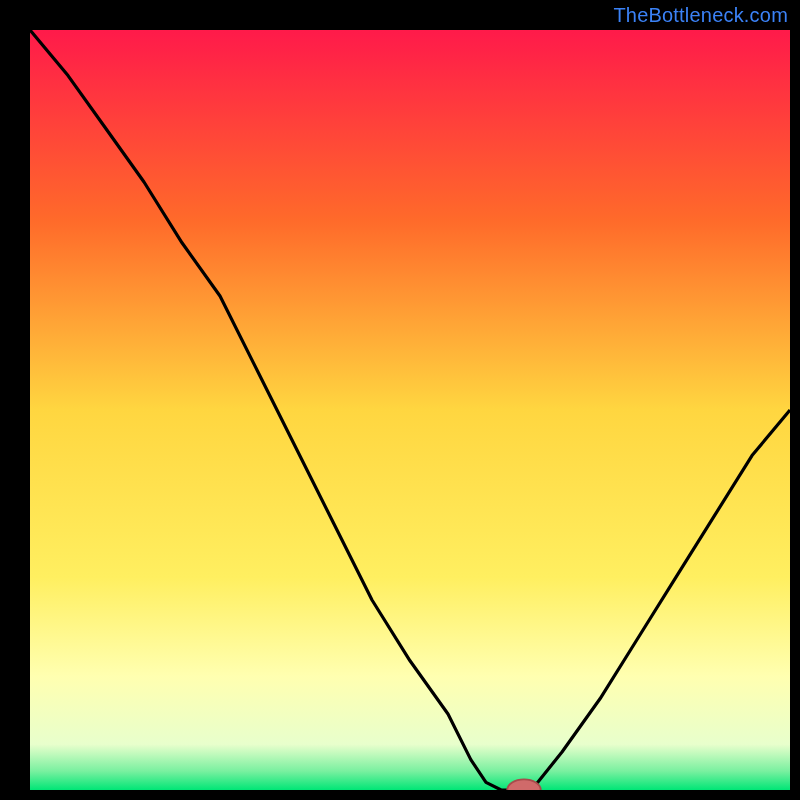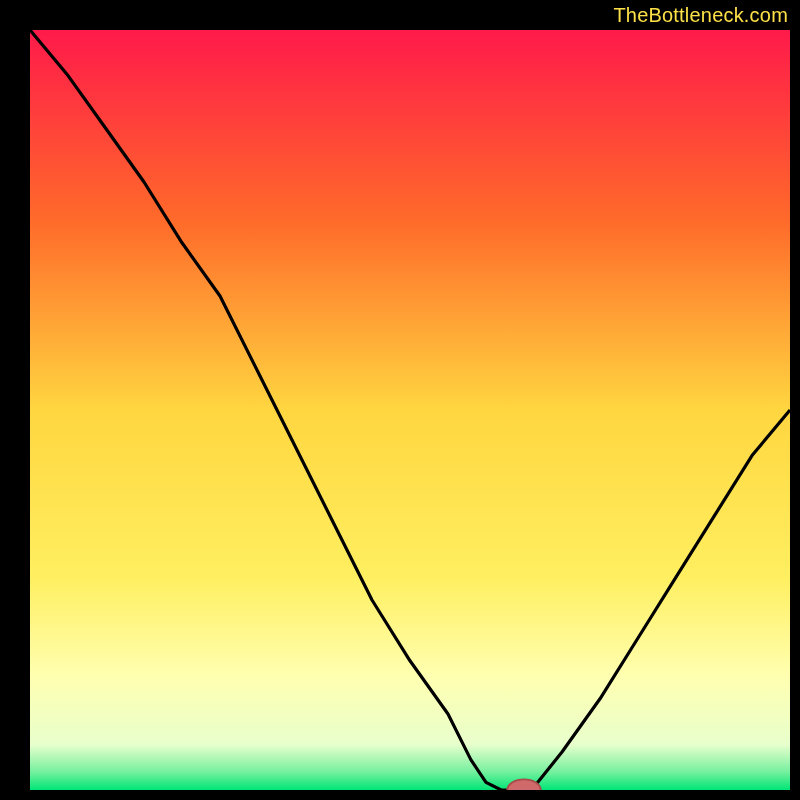--- a/index.html
+++ b/index.html
@@ -14,21 +14,21 @@
   .outer {
     width: 800px;
     height: 800px;
     background: #000;
     position: relative;
   }
   .attribution {
     position: absolute;
     top: 4px;
     right: 12px;
-    color: #fde047;
+    color: #3b82f6;
     font-size: 20px;
     font-weight: 500;
     letter-spacing: 0.2px;
   }
   .plot-area {
     position: absolute;
     left: 30px;
     top: 30px;
     width: 760px;
     height: 760px;

